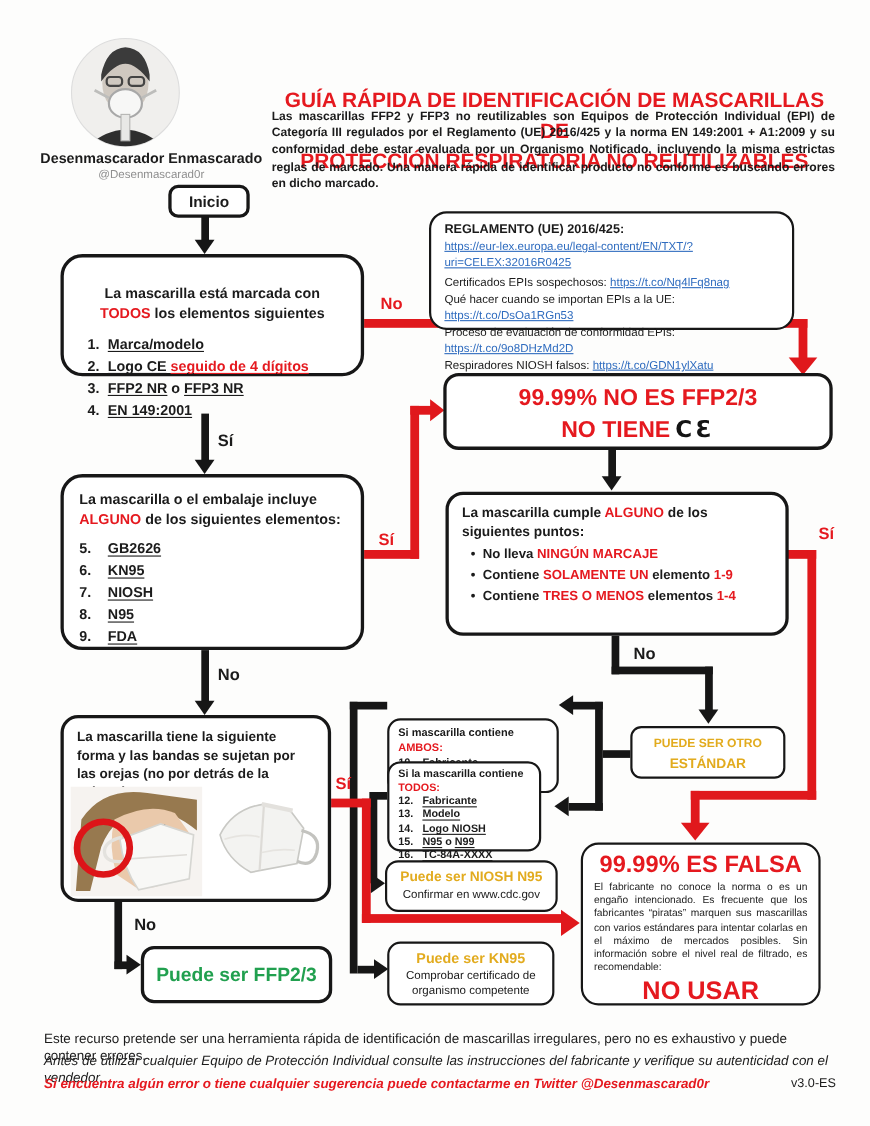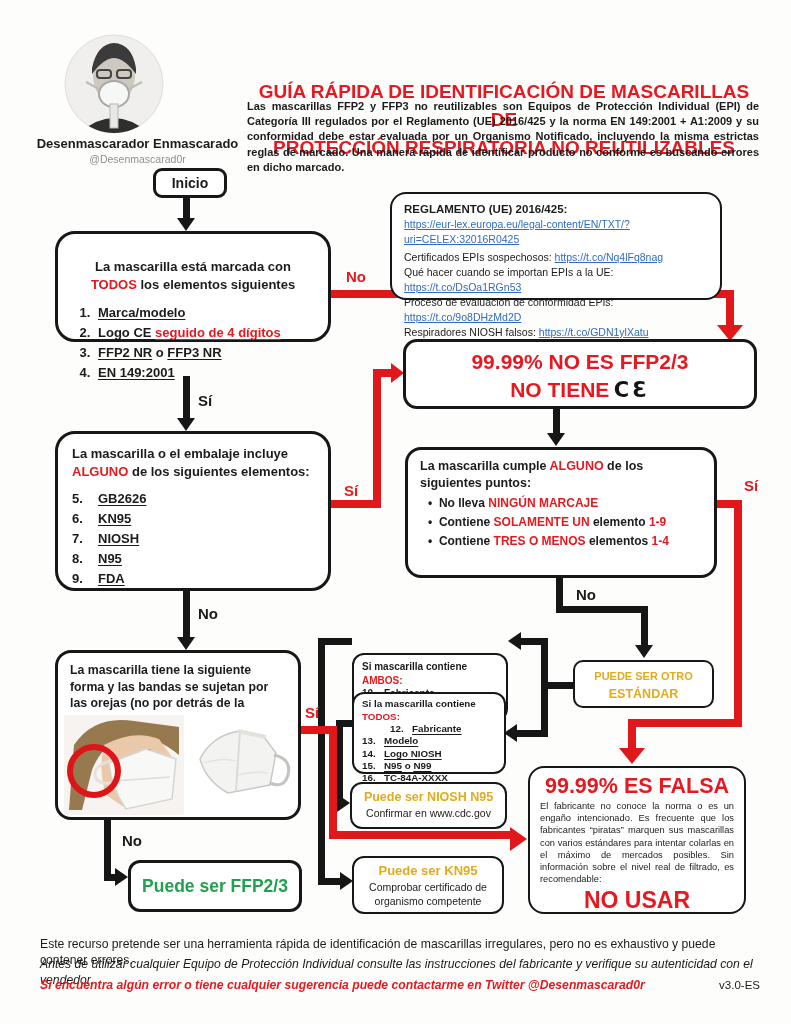--- a/index.html
+++ b/index.html
@@ -153,23 +153,23 @@
     <div class="item sm" style="line-height:13.5px;font-size:10px;">
         <span class="num">10.</span>
         <span class="u">Fabricante</span>
       </div>
     <div class="item sm" style="line-height:13.5px;font-size:10px;">
         <span class="num">11.</span>
       <span><span class="u">GB2626:2006 KN95</span><span> o</span><br><span class="u">GB2626:2019 KN95</span></span>
       </div>
   </div>
 
-  <div class="box thin" style="left:352px;top:692px;width:154px;height:82px;padding:4px 8px;border-radius:12px;font-size:9.8px;">
+  <div class="box thin" style="left:352px;top:692px;width:140px;height:82px;padding:4px 8px;border-radius:12px;font-size:9.8px;">
     <div class="bold" style="line-height:12.5px;"><span>Si la mascarilla contiene </span><span class="red">TODOS:</span></div>
-    <div class="item sm" style="line-height:12.3px;font-size:9.8px;margin-left:28px;">
+    <div class="item sm" style="line-height:12.3px;font-size:9.8px;">
         <span class="num">12.</span>
         <span class="u">Fabricante</span>
       </div>
     <div class="item sm" style="line-height:12.3px;font-size:9.8px;">
         <span class="num">13.</span>
         <span class="u">Modelo</span>
       </div>
     <div class="item sm" style="line-height:12.3px;font-size:9.8px;">
         <span class="num">14.</span>
         <span class="u">Logo NIOSH</span>

